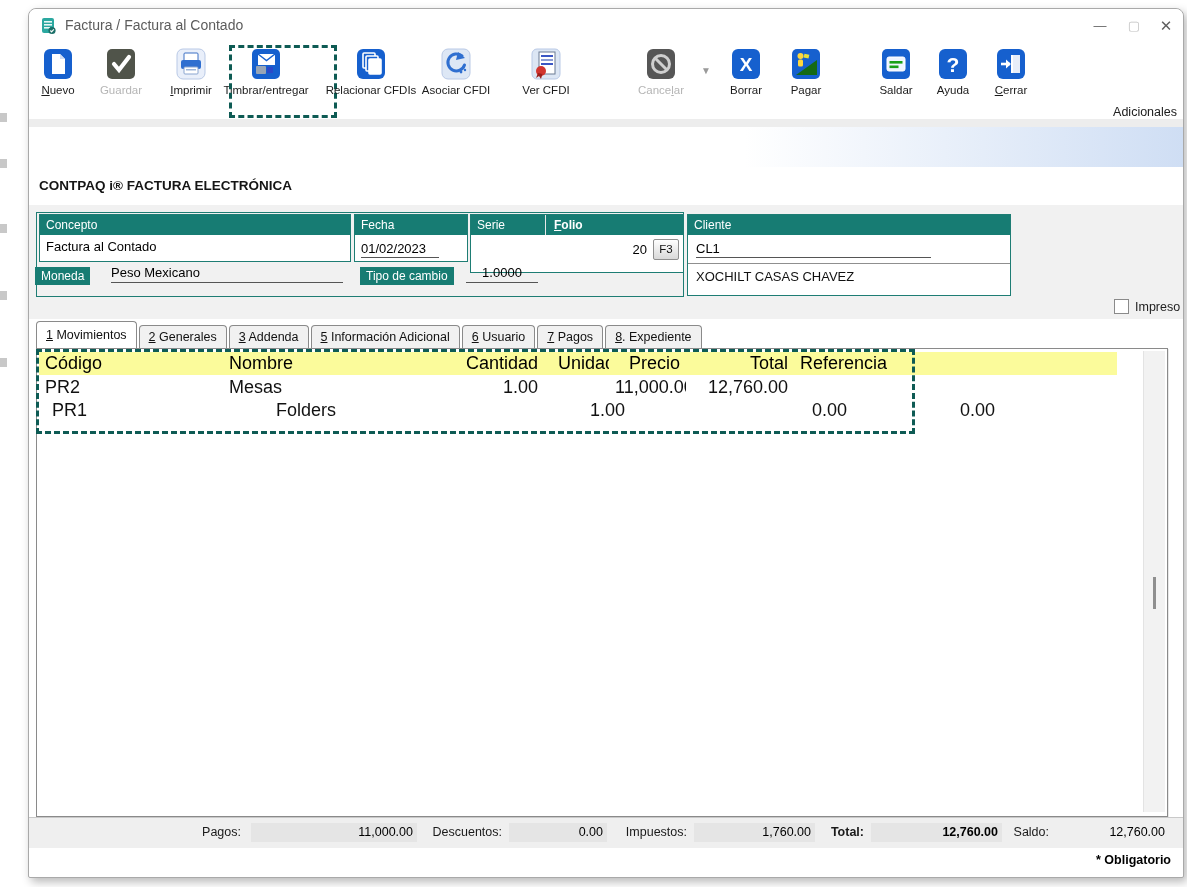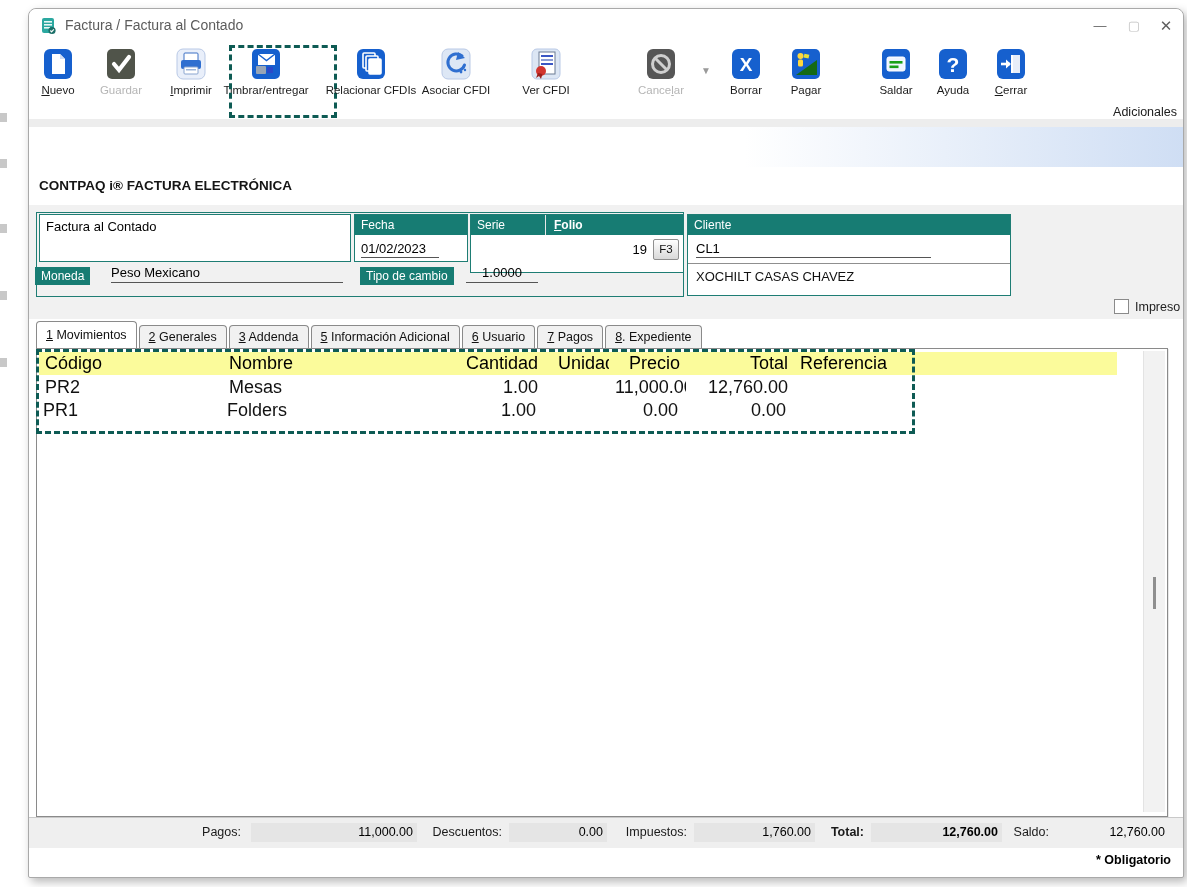--- a/index.html
+++ b/index.html
@@ -69,21 +69,21 @@
   .tab.active{background:#fff;padding-top:6px;padding-bottom:6px;position:relative;z-index:3;}
   
   #panel{left:7px;top:339px;width:1130px;height:467px;background:#fff;
          border:1px solid #8a8a8a;box-shadow:inset 0 0 0 1px #ffffff,1px 1px 0 #e8e8e8;}
   .grid-row{display:grid;grid-template-columns:184px 236px 85px 65px 77px 108px 1fr;
             font-size:18px;align-items:center;height:23px;}
   .gc{padding:0 6px;white-space:nowrap;overflow:hidden;}
   .num{text-align:right;}
   #thead{left:2px;top:3px;width:1078px;background:#fbfb9b;color:#000;}
   #row0{left:2px;top:27px;width:1078px;}
-  #row1{left:0;top:50px;width:1078px;}
+  #row1{left:9px;top:50px;width:1078px;gap:40px;}
   #tbl-dash{left:-1px;top:0px;width:873px;height:79px;border:3px dashed #0e5b54;pointer-events:none;z-index:5;}
   #vtrack{left:1106px;top:2px;width:21px;height:461px;background:#f2f2f2;border-left:1px solid #e3e3e3;cursor:pointer;}
   #vthumb{left:9px;top:226px;width:3px;height:32px;background:#8f8f8f;}
   
   #statusbar{left:0;top:808px;width:100%;height:30px;background:#efefef;
              border-top:1px solid #c9c9c9;border-bottom:1px solid #9a9a9a;}
   .st-label{position:absolute;top:7px;font-size:12.5px;text-align:right;color:#1a1a1a;white-space:nowrap;}
   .st-val{position:absolute;top:5px;height:19px;line-height:19px;font-size:12.5px;
           text-align:right;background:#e5e5e5;padding:0 4px;color:#000;white-space:nowrap;}
   .bold{font-weight:bold;}
@@ -259,35 +259,36 @@
   <div id="banner" class="abs"></div>
   <div id="brandbar" class="abs">
     <div id="brand-text" class="abs">CONTPAQ i® FACTURA ELECTRÓNICA</div>
   </div>
 
   <div id="fields" class="abs">
 
     <div id="grp-left" class="abs"></div>
 
     <div id="box-concepto" class="abs teal-box">
+      <div class="teal-head">Concepto</div>
       <div class="fval" style="padding:4px 6px">Factura al Contado</div>
     </div>
 
     <div id="box-fecha" class="abs teal-box">
       <div class="teal-head">Fecha</div>
       <div style="padding:4px 6px 0 6px"><span class="fval uline" style="min-width:78px;padding-bottom:1px">01/02/2023</span></div>
     </div>
 
     <div id="box-serie" class="abs teal-box">
       <div class="teal-head" id="sf-head" style="display:flex;padding:0">
         <span id="sf-serie" style="padding:3px 6px">Serie</span>
         <span style="padding:3px 8px;font-weight:bold"><span class="hk">F</span><span>olio</span></span>
       </div>
       <div id="folio-row">
-        <span class="fval">19</span>
+        <span class="fval">20</span>
         <span id="f3-btn">F3</span>
       </div>
     </div>
 
     <div id="box-cliente" class="abs teal-box">
       <div class="teal-head">Cliente</div>
       <div id="cliente-code-row"><span class="fval uline" style="min-width:235px;padding-bottom:1px">CL1</span></div>
       <div id="cliente-name-row">XOCHILT CASAS CHAVEZ</div>
     </div>
 

